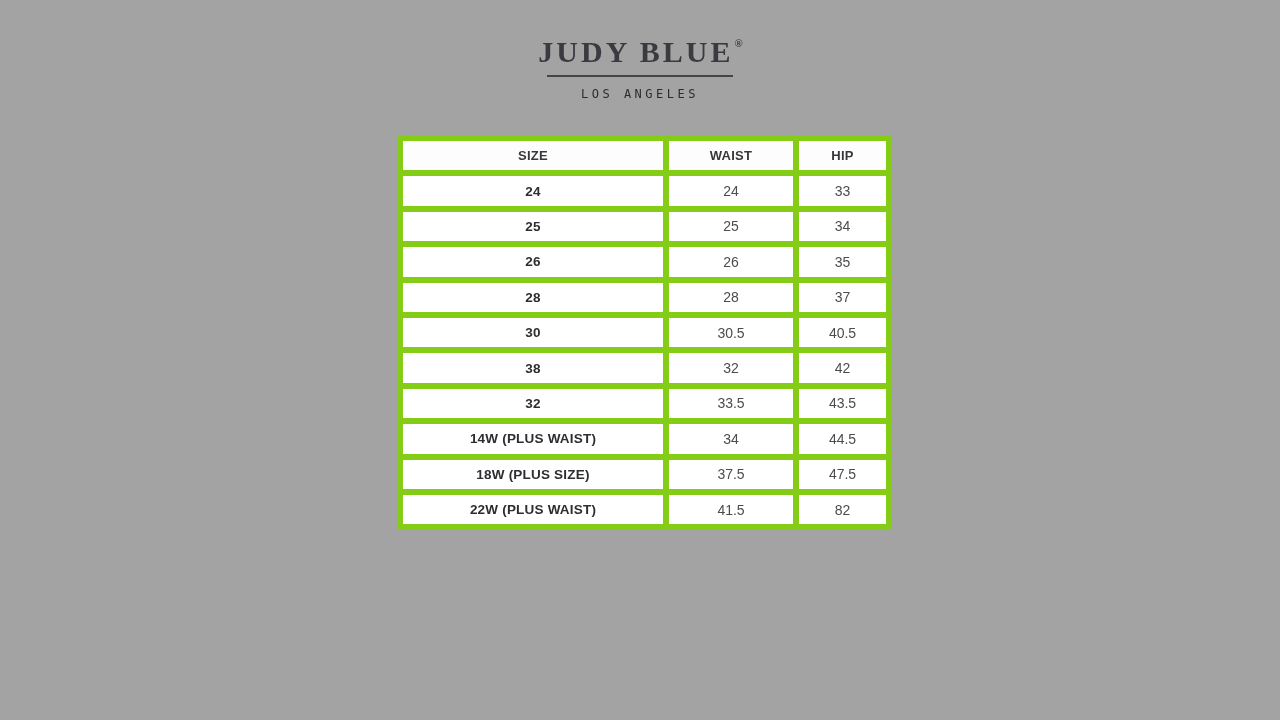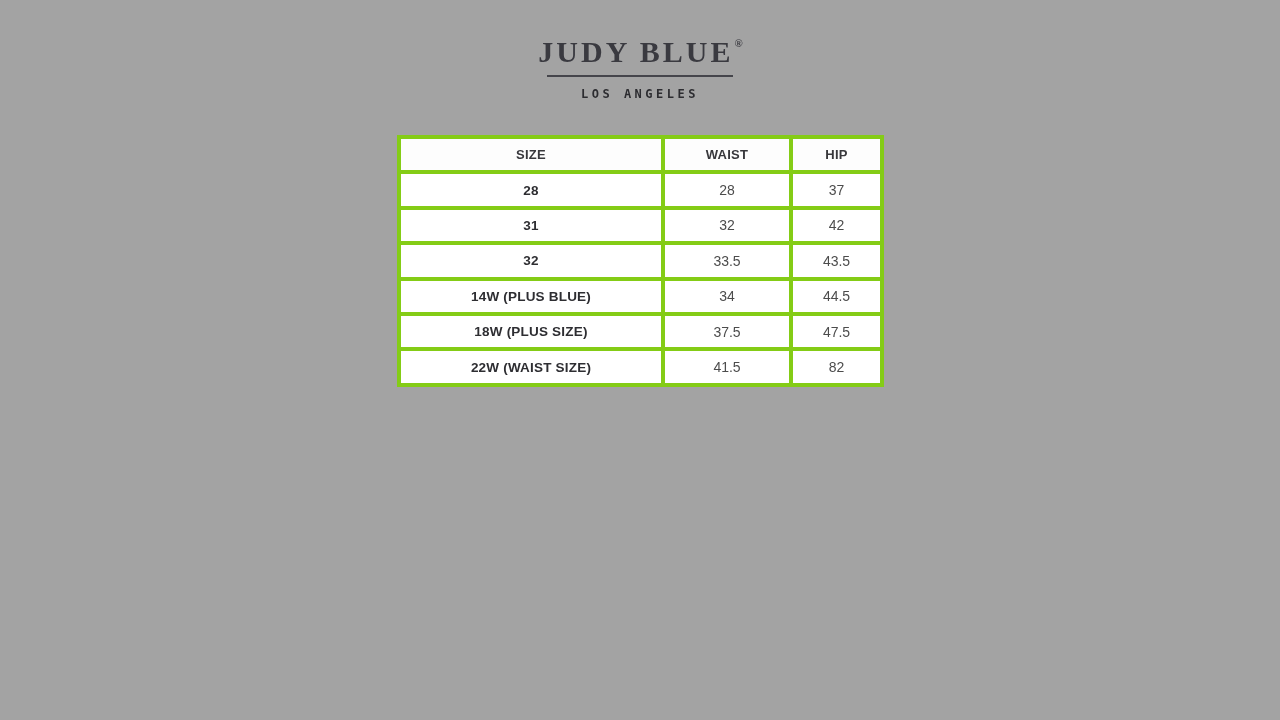--- a/index.html
+++ b/index.html
@@ -37,37 +37,37 @@
     width:186px;
     height:2px;
     background:#45454b;
     margin:8px auto 0 auto;
   }
   .brand-city{
     margin-top:11px;
     font-family:"DejaVu Sans Mono", monospace;
     font-size:12px;
     line-height:12px;
-    font-weight:bold;
+    font-weight:normal;
     letter-spacing:3.5px;
     color:#2c2c30;
     white-space:nowrap;
   }
   
   table.size-table{
     position:absolute;
     top:135px;left:397px;
     width:471px;
     border-collapse:collapse;
     table-layout:fixed;
   }
   .size-table tr{height:35.4px;}
   .size-table th,
   .size-table td{
-    border:4px solid #84cc16;
+    border:6px solid #84cc16;
     text-align:center;
     vertical-align:middle;
     padding:0;
   }
   .size-table th{
     font-size:13px;
     font-weight:700;
     color:#38383c;
     background:#fdfdfd;
     letter-spacing:0.3px;
@@ -103,45 +103,65 @@
   <table class="size-table">
     <thead>
       <tr>
           <th class="col-0">SIZE</th>
           <th class="col-1">WAIST</th>
           <th class="col-2">HIP</th>
         </tr>
     </thead>
     <tbody>
         <tr>
+          <td class="col-0">24</td>
+          <td class="col-1">24</td>
+          <td class="col-2">33</td>
+        </tr>
+        <tr>
+          <td class="col-0">25</td>
+          <td class="col-1">25</td>
+          <td class="col-2">34</td>
+        </tr>
+        <tr>
+          <td class="col-0">26</td>
+          <td class="col-1">26</td>
+          <td class="col-2">35</td>
+        </tr>
+        <tr>
           <td class="col-0">28</td>
           <td class="col-1">28</td>
           <td class="col-2">37</td>
         </tr>
         <tr>
-          <td class="col-0">31</td>
+          <td class="col-0">30</td>
+          <td class="col-1">30.5</td>
+          <td class="col-2">40.5</td>
+        </tr>
+        <tr>
+          <td class="col-0">38</td>
           <td class="col-1">32</td>
           <td class="col-2">42</td>
         </tr>
         <tr>
           <td class="col-0">32</td>
           <td class="col-1">33.5</td>
           <td class="col-2">43.5</td>
         </tr>
         <tr>
-          <td class="col-0">14W (PLUS BLUE)</td>
+          <td class="col-0">14W (PLUS WAIST)</td>
           <td class="col-1">34</td>
           <td class="col-2">44.5</td>
         </tr>
         <tr>
           <td class="col-0">18W (PLUS SIZE)</td>
           <td class="col-1">37.5</td>
           <td class="col-2">47.5</td>
         </tr>
         <tr>
-          <td class="col-0">22W (WAIST SIZE)</td>
+          <td class="col-0">22W (PLUS WAIST)</td>
           <td class="col-1">41.5</td>
           <td class="col-2">82</td>
         </tr>
       </tbody>
   </table>
 
 </div>
 
 </body></html>

